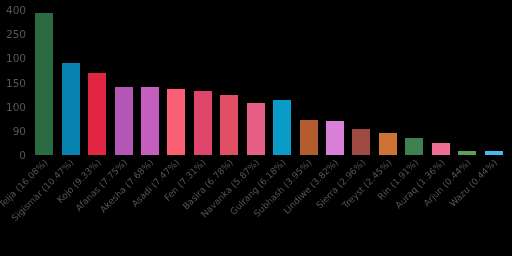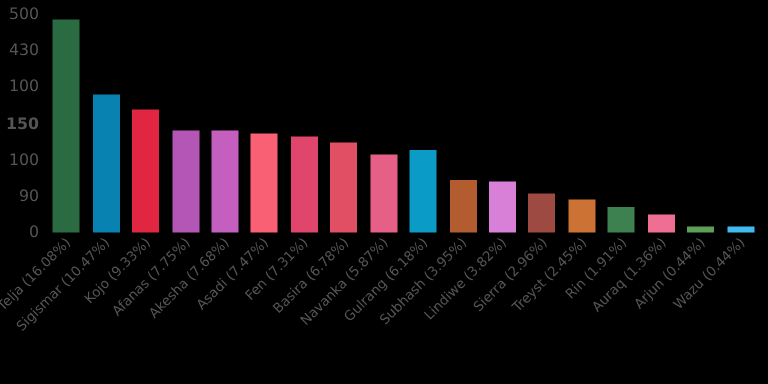--- a/index.html
+++ b/index.html
@@ -95,24 +95,24 @@
 </style>
 </head>
 <body>
 
 <div id="chart-root">
 
   <div class="y-axis">
       <div class="y-tick" style="top: 155px;">0</div>
       <div class="y-tick" style="top: 130.833px;">90</div>
       <div class="y-tick" style="top: 106.667px;">100</div>
-      <div class="y-tick" style="top: 82.5px; font-weight: bold;">150</div>
+      <div class="y-tick" style="top: 82.5px;">150</div>
       <div class="y-tick" style="top: 58.3333px;">100</div>
-      <div class="y-tick" style="top: 34.1667px;">430</div>
-      <div class="y-tick" style="top: 10px;">500</div>
+      <div class="y-tick" style="top: 34.1667px;">250</div>
+      <div class="y-tick" style="top: 10px;">400</div>
     </div>
 
   <div class="plot-area">
     <div class="bars">
         <div class="bar-slot">
           <div class="bar" title="Telja (16.08%)" style="height: 141.617px; background: rgb(42, 107, 65);"></div>
         </div>
         <div class="bar-slot">
           <div class="bar" title="Sigismar (10.47%)" style="height: 92.3167px; background: rgb(8, 130, 176);"></div>
         </div>

